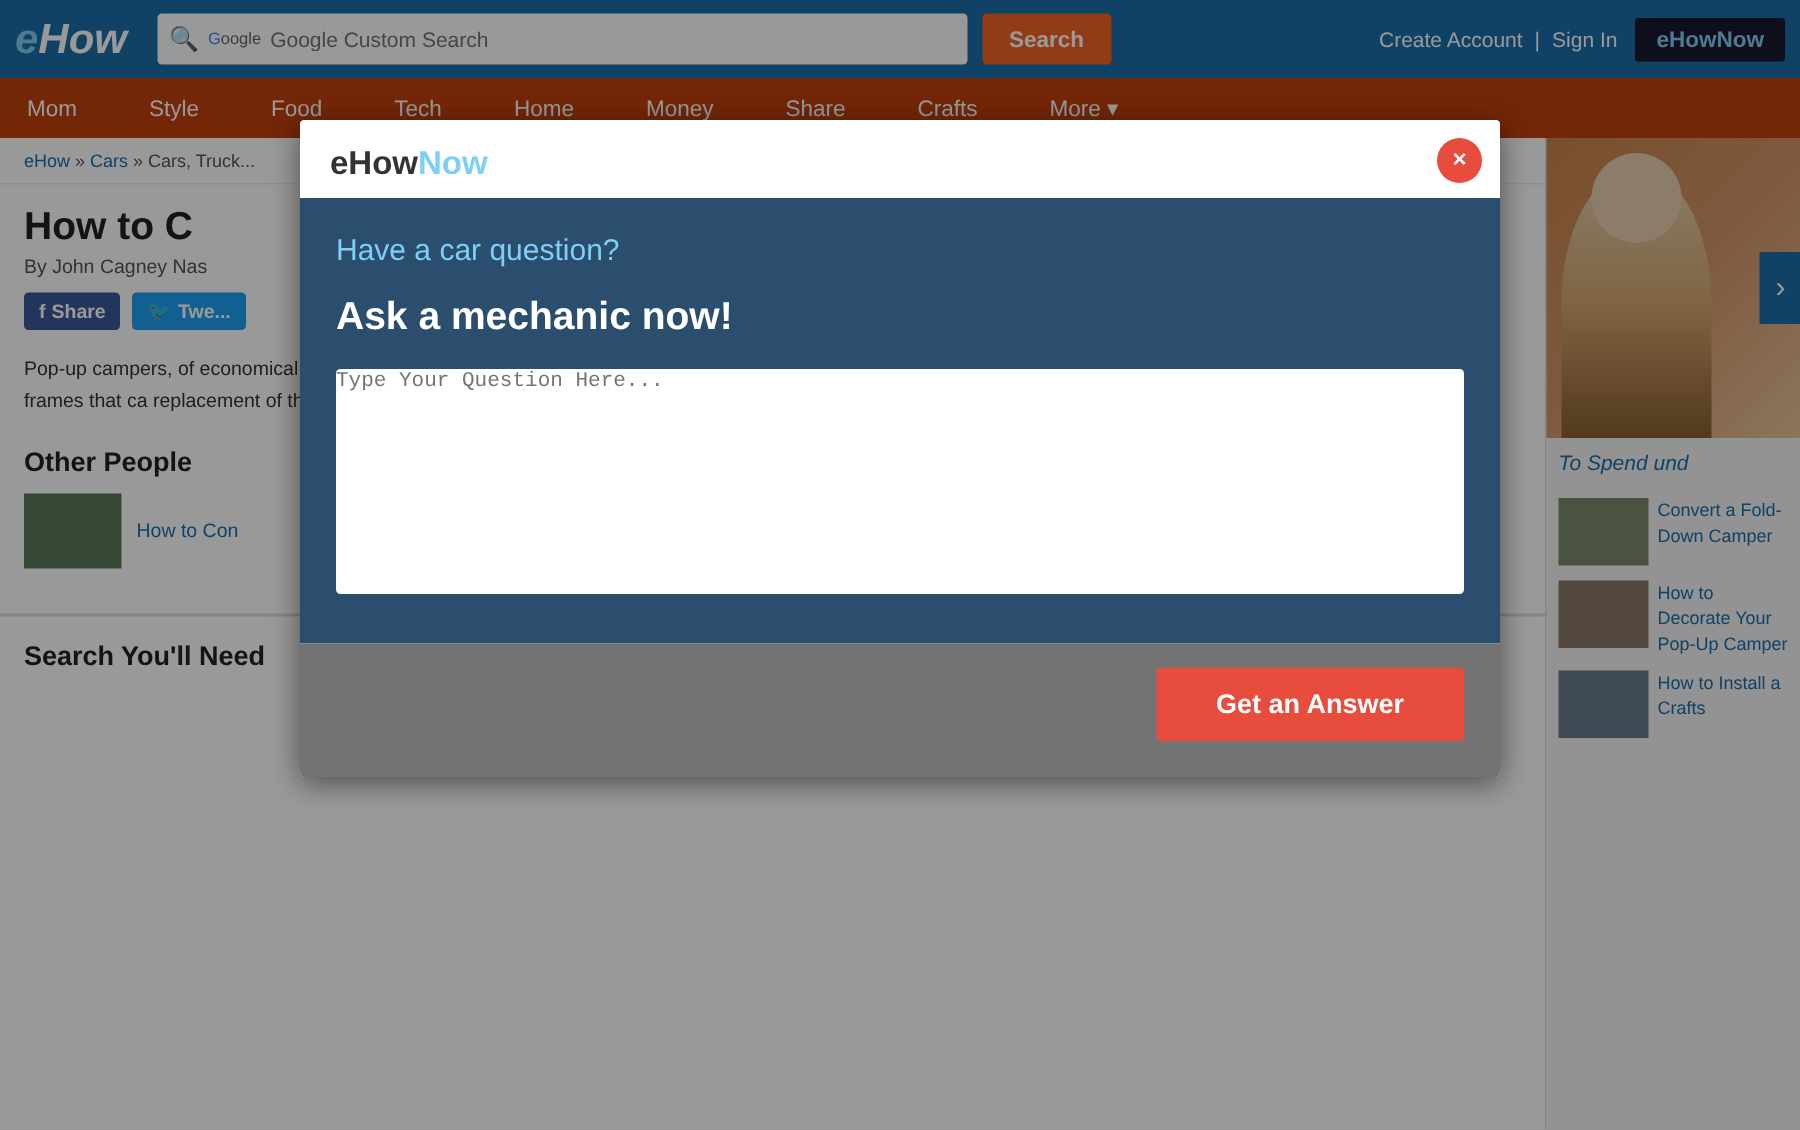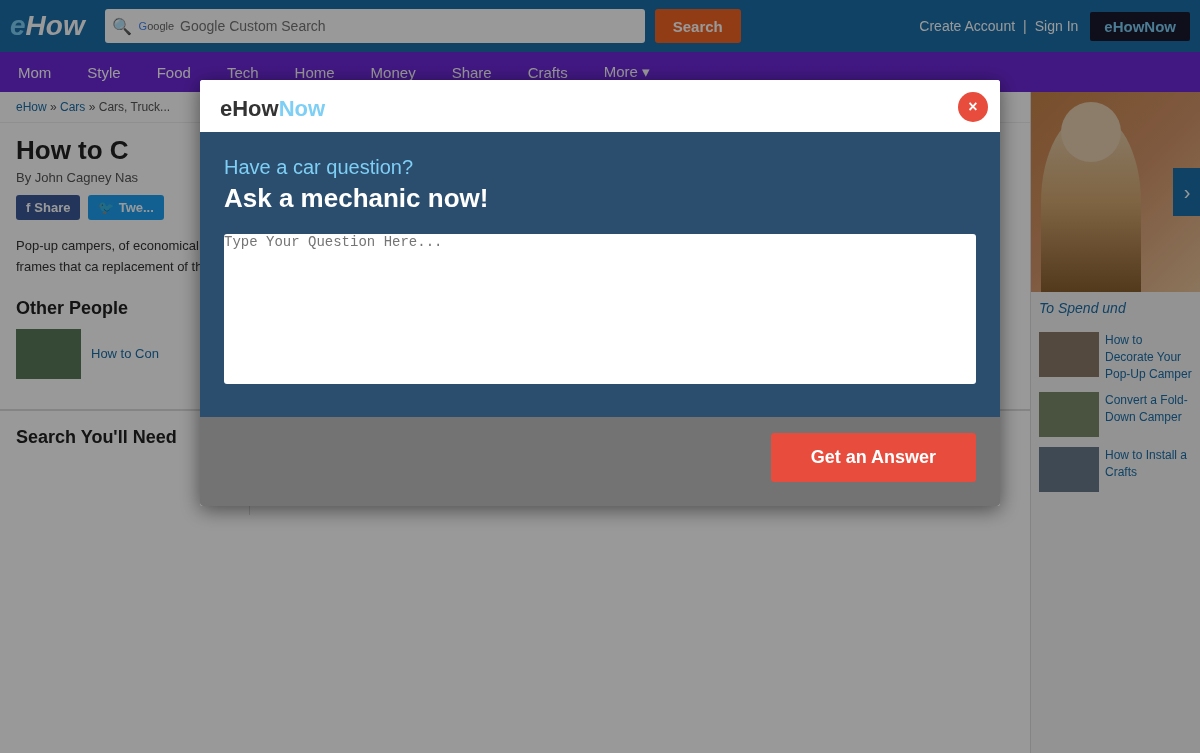--- a/index.html
+++ b/index.html
@@ -85,23 +85,24 @@
       padding: 6px 14px;
       font-size: 15px;
       font-weight: bold;
       margin-left: 12px;
       border-radius: 2px;
     }
     .ehownow-btn span { color: #7ecff5; }
 
     
     .nav {
-      background: #6d28d9;
+      background: #c2410c;
       height: 40px;
       display: flex;
+      gap: 12px;
     }
     .nav-item {
       color: white;
       padding: 0 18px;
       height: 40px;
       display: flex;
       align-items: center;
       font-size: 15px;
       cursor: pointer;
       text-decoration: none;
@@ -356,21 +357,21 @@
       top: 12px;
       right: 12px;
     }
     .modal-body {
       background: #2c4e6e;
       padding: 24px 24px 30px 24px;
     }
     .modal-subtitle {
       color: #7ecff5;
       font-size: 20px;
-      margin-bottom: 4px;
+      margin-bottom: 16px;
     }
     .modal-title {
       color: white;
       font-size: 26px;
       font-weight: bold;
       margin-bottom: 20px;
     }
     .modal-textarea {
       width: 100%;
       height: 150px;
@@ -487,26 +488,26 @@
 
       <div style="position:absolute; bottom:0; left:10px; width:100px; height:180px; background:linear-gradient(180deg, #e8d0b0 0%, #d4a870 50%, #8b6030 100%); border-radius:50% 50% 0 0;"></div>
       <div style="position:absolute; top:10px; left:30px; width:60px; height:60px; background:#e8d0b0; border-radius:50%;"></div>
       <div class="sidebar-arrow">›</div>
     </div>
     <div class="sidebar-text">
       <div>To Spend und</div>
     </div>
     <div class="sidebar-related">
       <div class="sidebar-related-item">
+        <div class="sidebar-related-thumb" style="background:#7a8a6a;"></div>
+        <a class="sidebar-related-link">Convert a Fold-Down Camper</a>
+      </div>
+      <div class="sidebar-related-item">
         <div class="sidebar-related-thumb" style="background:#8a7a6a;"></div>
         <a class="sidebar-related-link">How to Decorate Your Pop-Up Camper</a>
-      </div>
-      <div class="sidebar-related-item">
-        <div class="sidebar-related-thumb" style="background:#7a8a6a;"></div>
-        <a class="sidebar-related-link">Convert a Fold-Down Camper</a>
       </div>
       <div class="sidebar-related-item">
         <div class="sidebar-related-thumb" style="background:#6a7a8a;"></div>
         <a class="sidebar-related-link">How to Install a Crafts</a>
       </div>
     </div>
   </div>
 
 </div>
 

